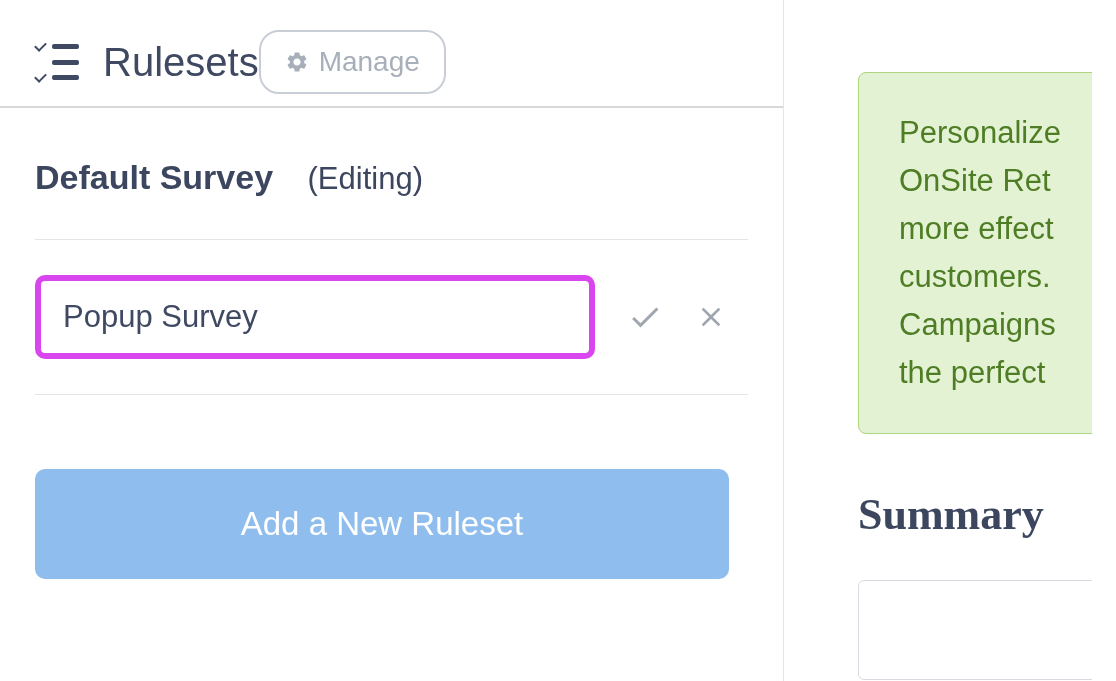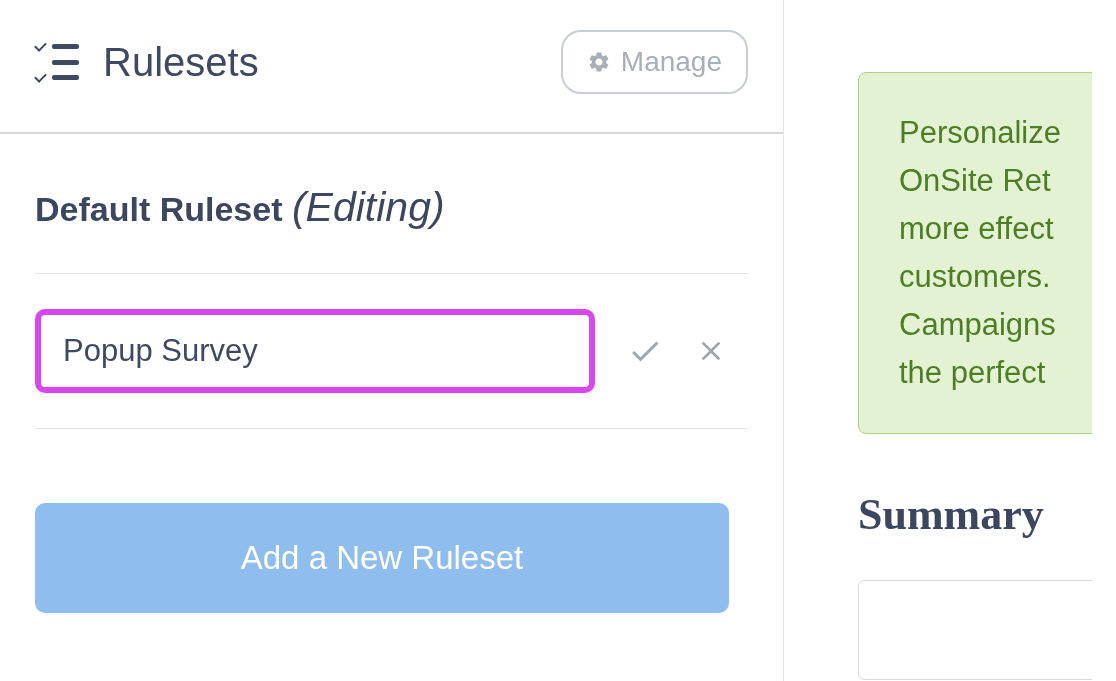--- a/index.html
+++ b/index.html
@@ -18,22 +18,21 @@
     .left-panel {
       width: 784px;
       height: 100%;
       float: left;
       border-right: 1px solid #e5e5e5;
       padding: 0;
     }
     .panel-header {
       display: flex;
       align-items: center;
-      justify-content: space-between;
-      padding: 30px 35px 38px 35px;
+      padding: 30px 35px 12px 35px;
       border-bottom: 2px solid #d8d8d8;
     }
     .header-left {
       display: flex;
       align-items: center;
       gap: 22px;
     }
     .list-icon {
       width: 46px;
       height: 40px;
@@ -88,23 +87,23 @@
     }
     .ruleset-title {
       font-size: 34px;
       color: #3C465F;
       margin-bottom: 42px;
     }
     .ruleset-title .bold {
       font-weight: 700;
     }
     .ruleset-title .editing {
-      font-style: italic;
-      font-weight: 400;
-      font-size: 41px;
+      font-weight: 400;
+      font-size: 31px;
+      margin-left: 25px;
     }
     .divider {
       height: 1px;
       background: #e5e5e5;
       margin-bottom: 35px;
     }
     .input-row {
       display: flex;
       align-items: center;
       gap: 32px;
@@ -203,21 +202,21 @@
     <button class="manage-button">
       <svg class="gear-icon" viewBox="0 0 24 24" fill="currentColor">
         <path d="M19.14,12.94c0.04-0.3,0.06-0.61,0.06-0.94c0-0.32-0.02-0.64-0.07-0.94l2.03-1.58c0.18-0.14,0.23-0.41,0.12-0.61 l-1.92-3.32c-0.12-0.22-0.37-0.29-0.59-0.22l-2.39,0.96c-0.5-0.38-1.03-0.7-1.62-0.94L14.4,2.81c-0.04-0.24-0.24-0.41-0.48-0.41 h-3.84c-0.24,0-0.43,0.17-0.47,0.41L9.25,5.35C8.66,5.59,8.12,5.92,7.63,6.29L5.24,5.33c-0.22-0.08-0.47,0-0.59,0.22L2.74,8.87 C2.62,9.08,2.66,9.34,2.86,9.48l2.03,1.58C4.84,11.36,4.8,11.69,4.8,12s0.02,0.64,0.07,0.94l-2.03,1.58 c-0.18,0.14-0.23,0.41-0.12,0.61l1.92,3.32c0.12,0.22,0.37,0.29,0.59,0.22l2.39-0.96c0.5,0.38,1.03,0.7,1.62,0.94l0.36,2.54 c0.05,0.24,0.24,0.41,0.48,0.41h3.84c0.24,0,0.44-0.17,0.47-0.41l0.36-2.54c0.59-0.24,1.13-0.56,1.62-0.94l2.39,0.96 c0.22,0.08,0.47,0,0.59-0.22l1.92-3.32c0.12-0.22,0.07-0.47-0.12-0.61L19.14,12.94z M12,15.6c-1.98,0-3.6-1.62-3.6-3.6 s1.62-3.6,3.6-3.6s3.6,1.62,3.6,3.6S13.98,15.6,12,15.6z"></path>
       </svg>
       <span>Manage</span>
     </button>
   </div>
 
   <div class="content-area">
     <div class="ruleset-title">
-      <span class="bold">Default Ruleset</span>
+      <span class="bold">Default Survey</span>
       <span class="editing">(Editing)</span>
     </div>
     <div class="divider"></div>
 
     <div class="input-row">
       <input type="text" class="ruleset-input" value="Popup Survey" style="">
       <svg class="action-icon" viewBox="0 0 24 24" fill="currentColor">
         <path d="M9 16.17L4.83 12l-1.42 1.41L9 19 21 7l-1.41-1.41z"></path>
       </svg>
       <svg class="action-icon" viewBox="0 0 24 24" fill="currentColor" style="width:32px;height:32px">

